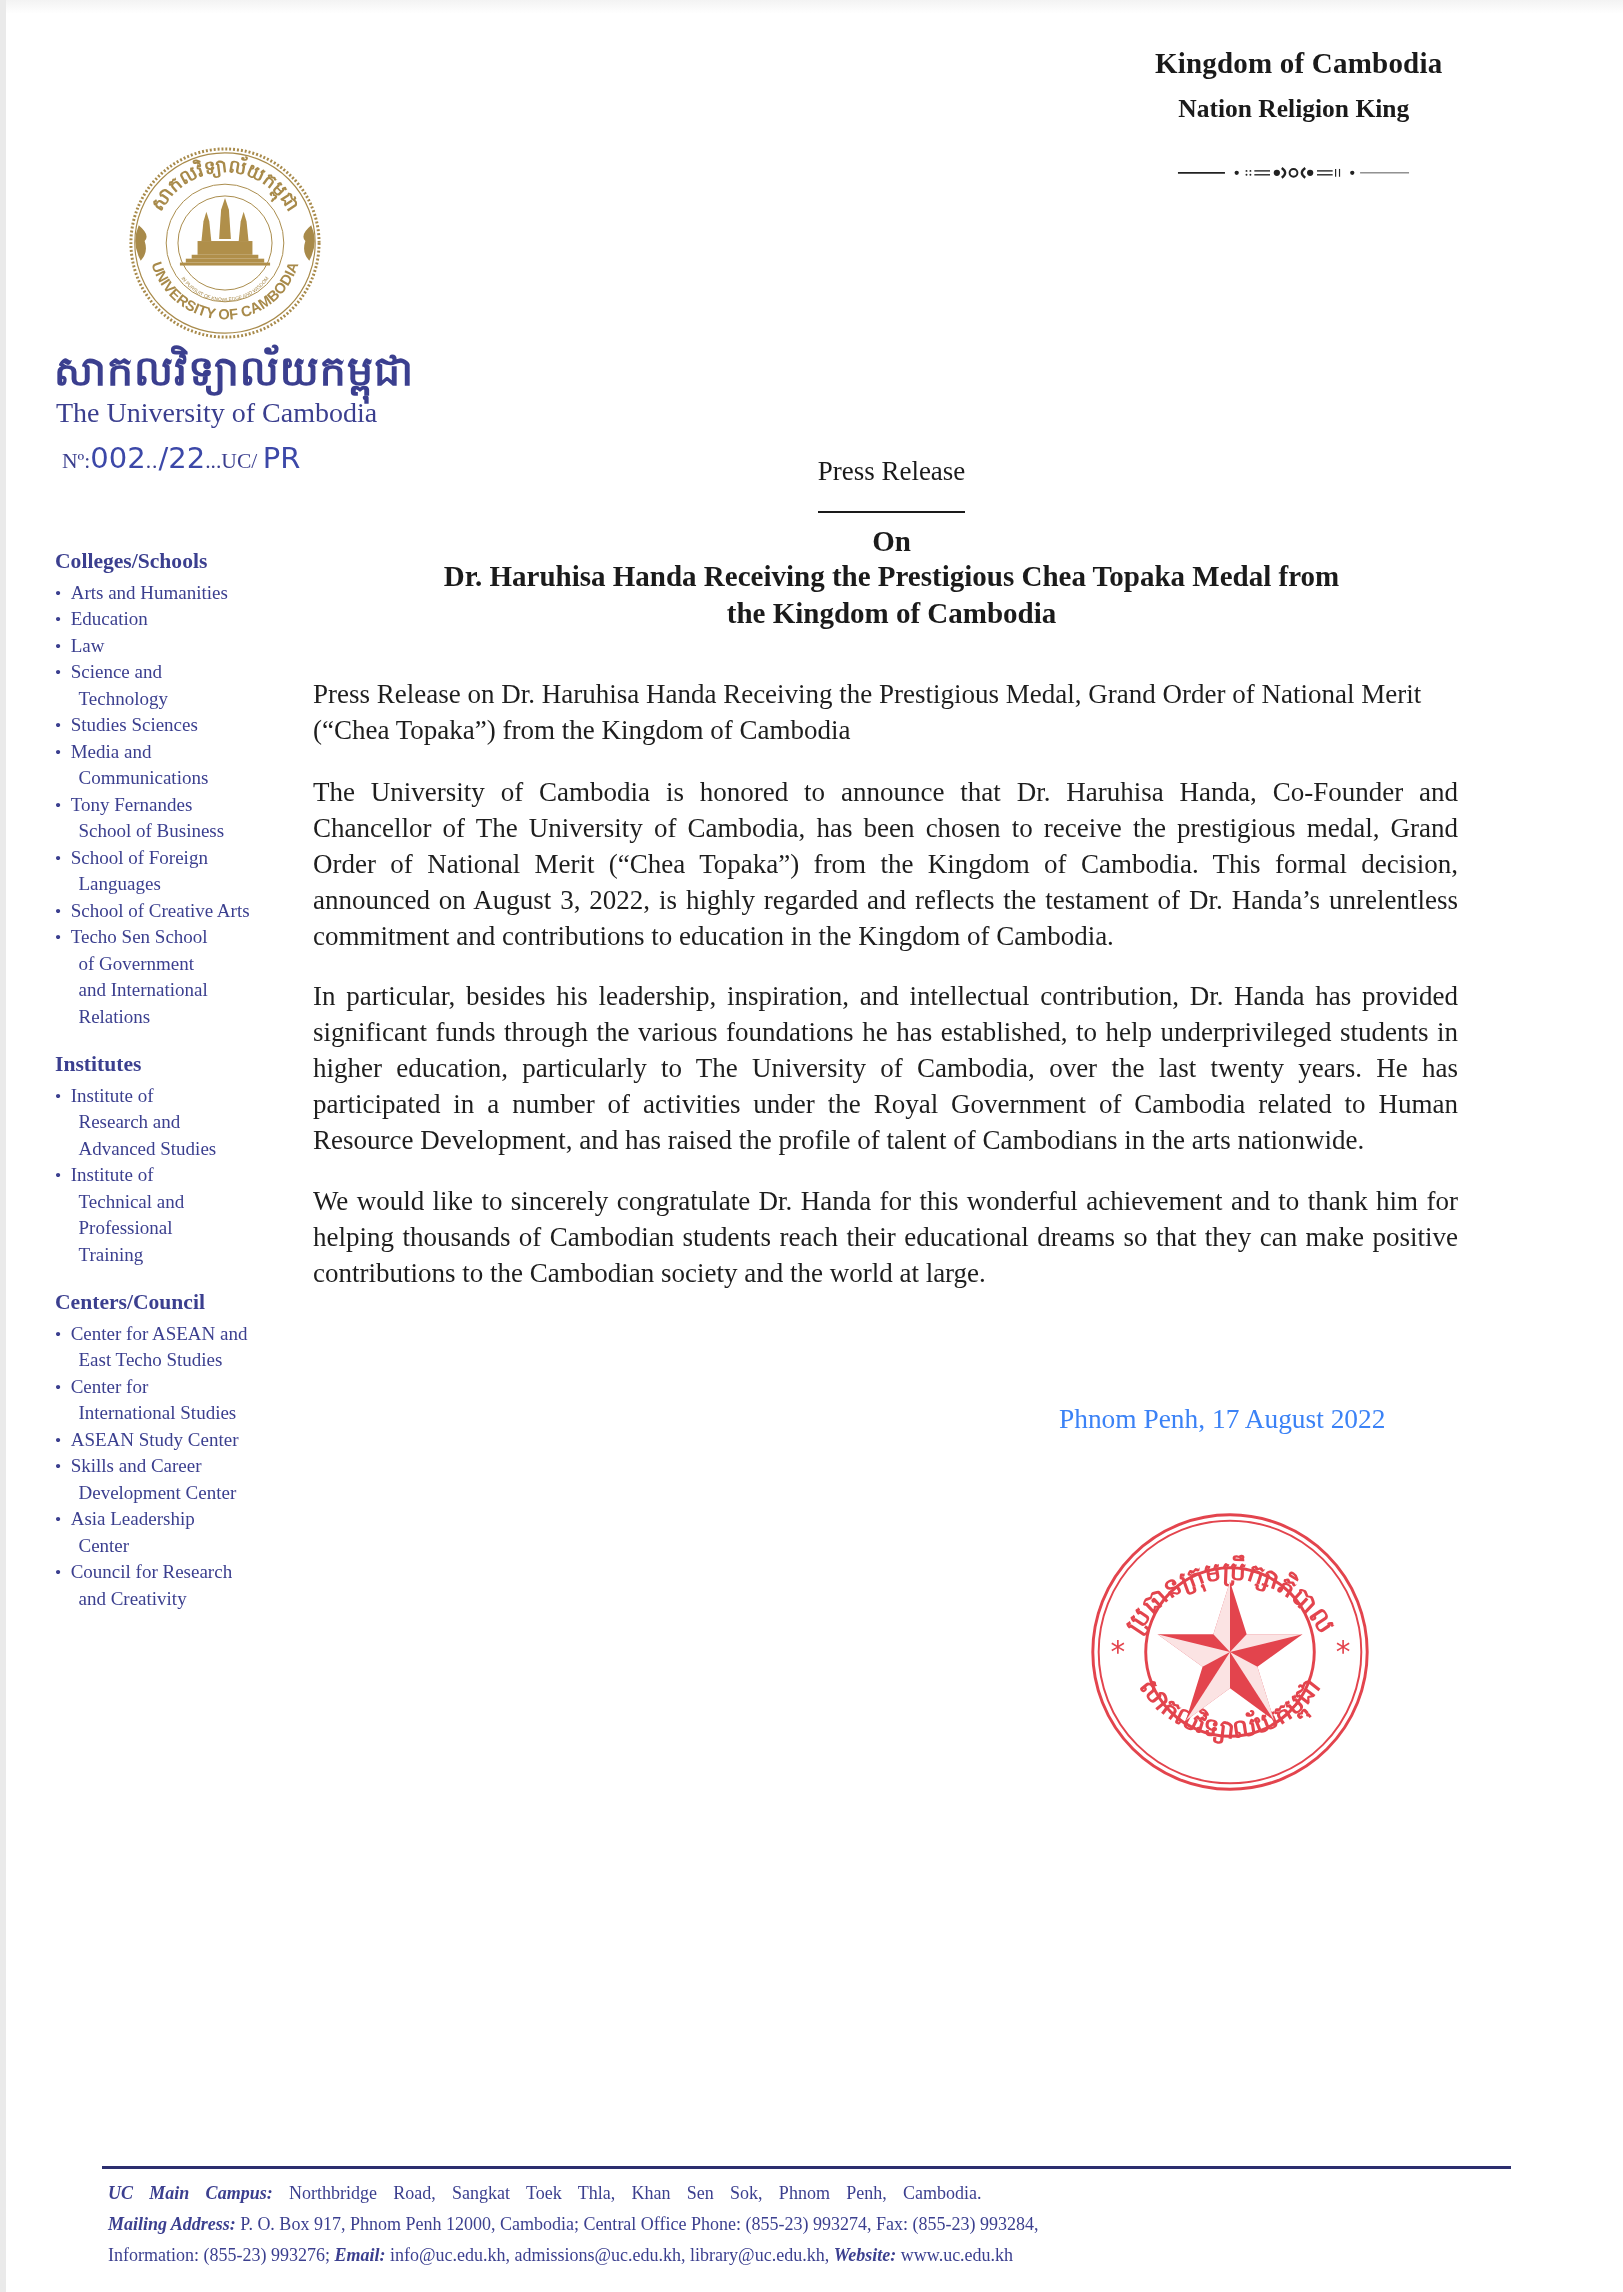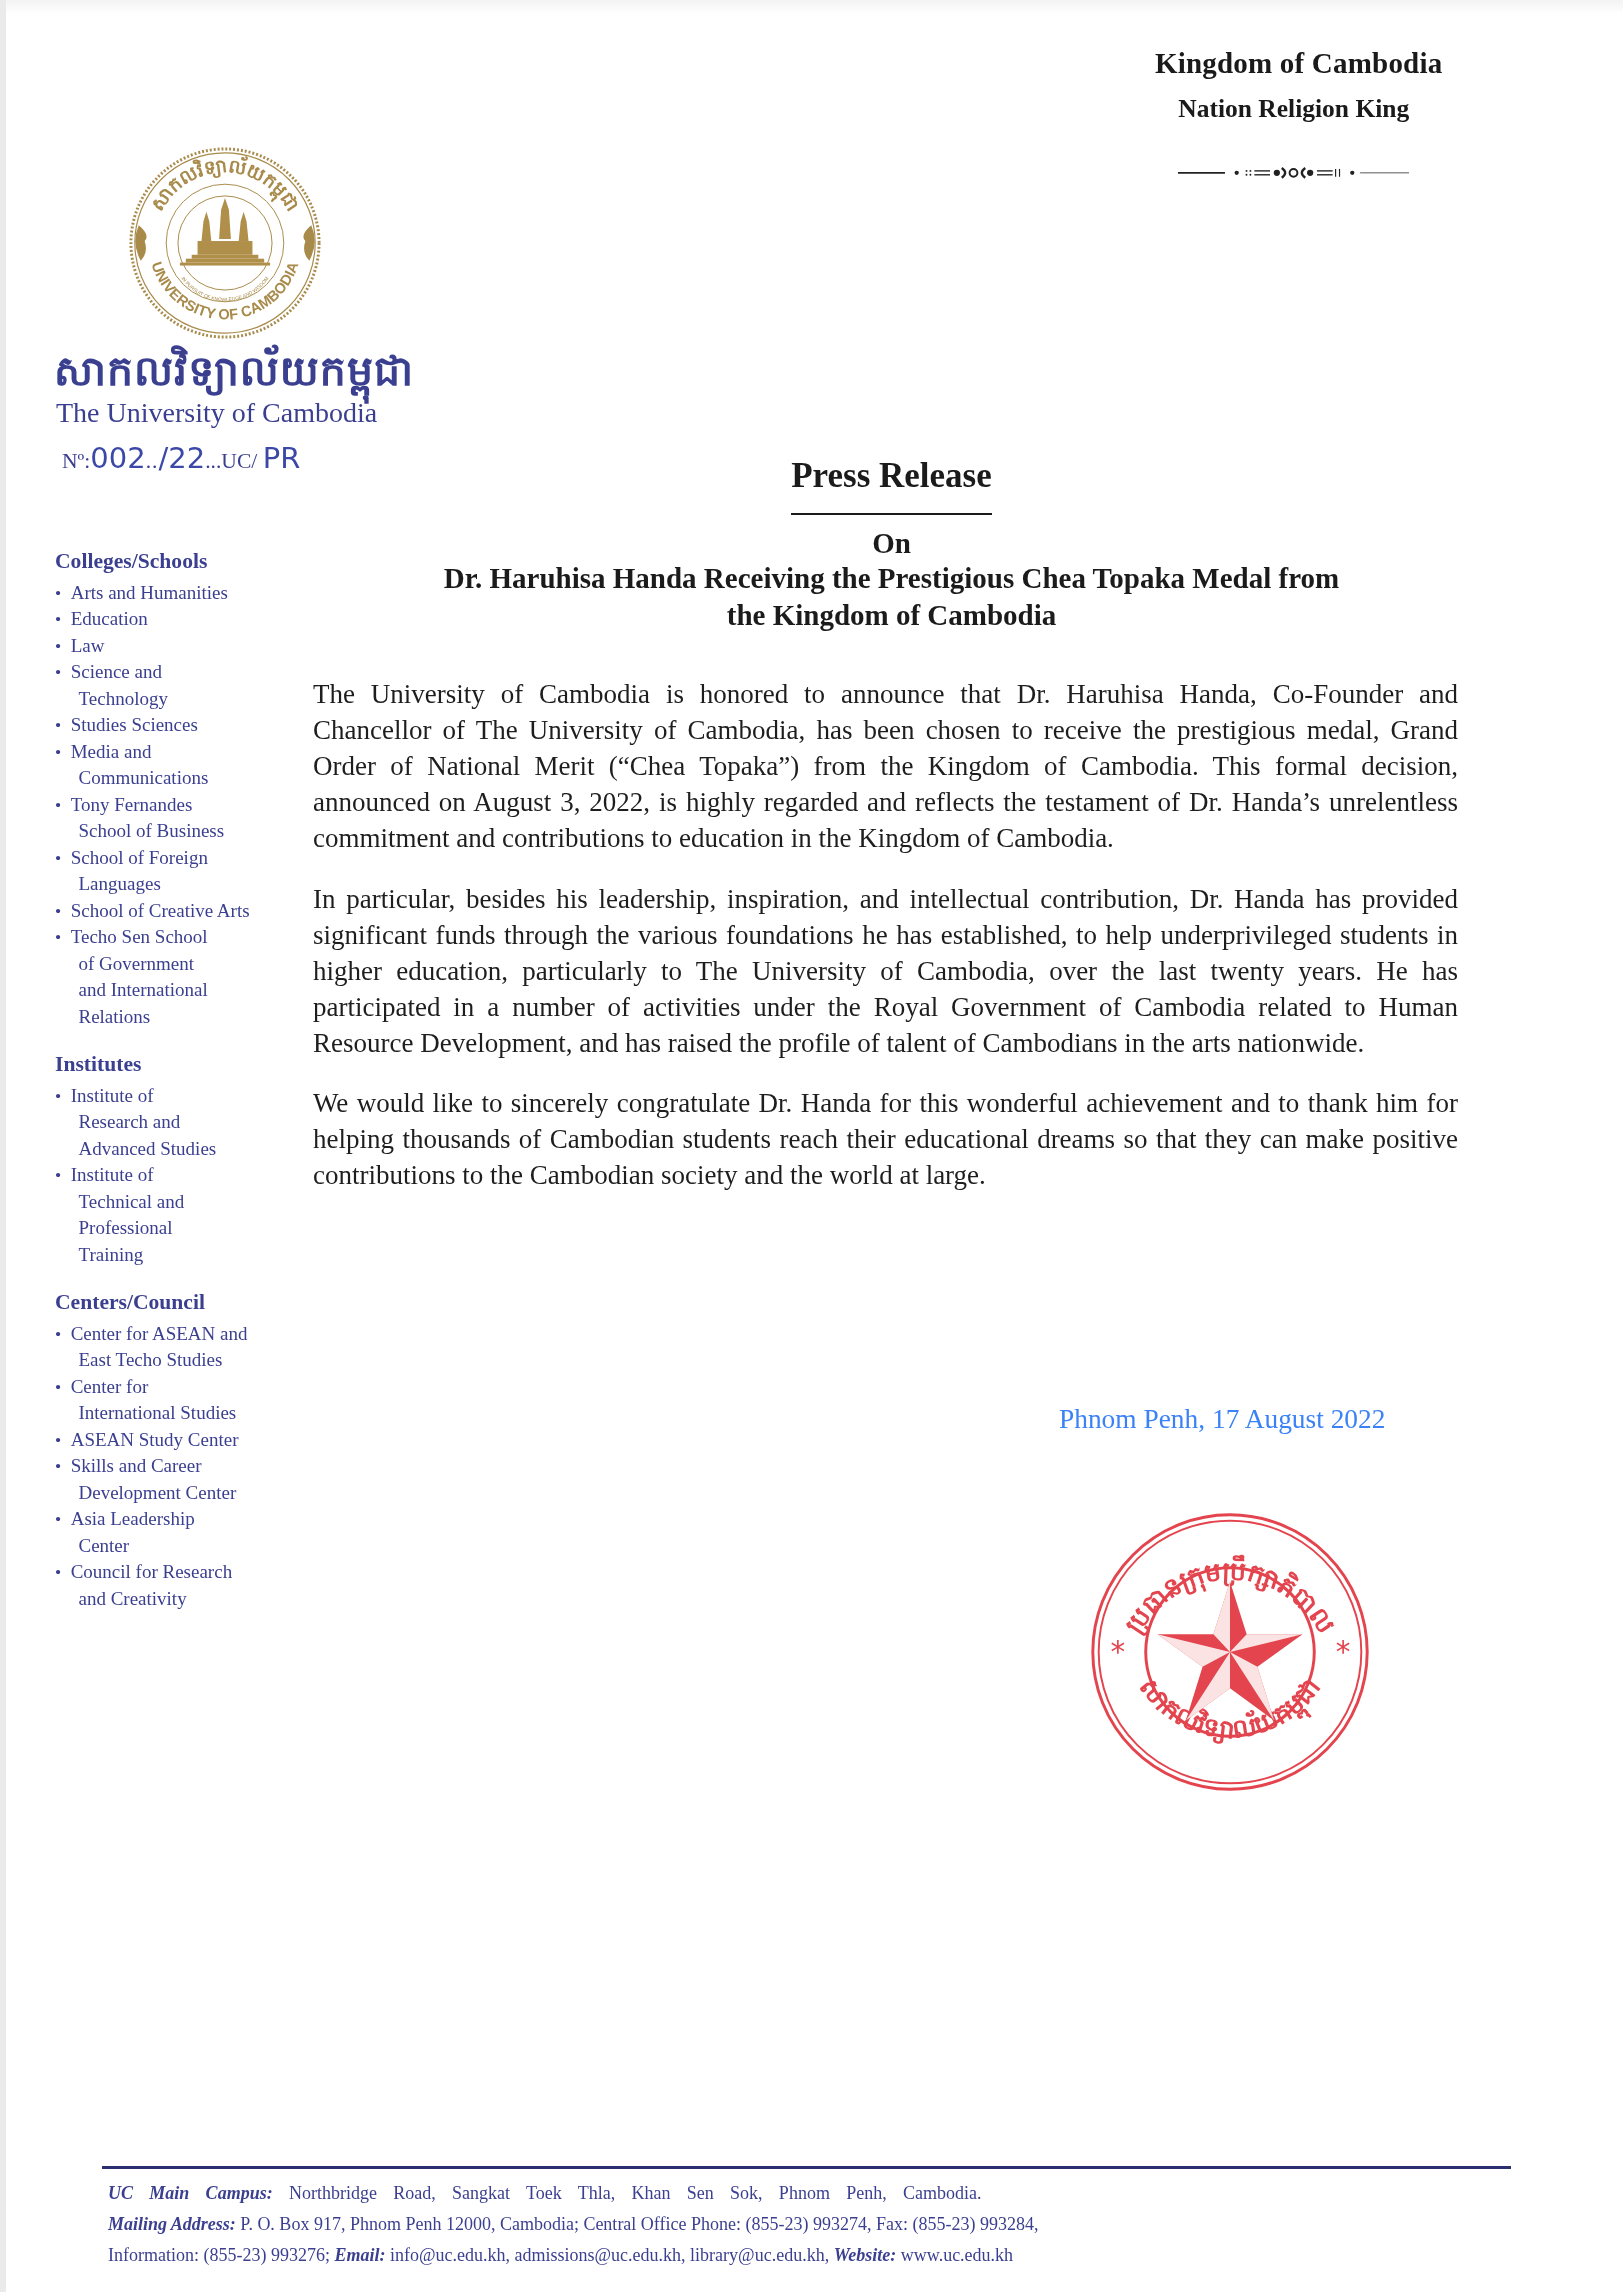--- a/index.html
+++ b/index.html
@@ -30,21 +30,21 @@
   .side-section { margin-bottom: 21.6px; }
   .side-heading { font-weight: bold; font-size: 21.6px; margin-bottom: 5.9px; }
   .side-list { list-style: none; margin: 0; padding: 0; }
   .side-item { font-size: 19px; line-height: 26.5px; padding-left: 15.7px; position: relative; }
   .side-item::before { content: "•"; position: absolute; left: 0; top: 0; font-size: 17.6px; }
   .side-item span { display: block; }
   .side-item span + span { padding-left: 7.8px; }
 
   
   .title-block { position: absolute; left: 323px; top: 456px; width: 1137px; text-align: center; }
-  .pr-label { font-weight: bold; font-size: 35px; display: inline-block; padding-bottom: 17px; border-bottom: 2.9px solid #1a1a1a; }
+  .pr-label { font-weight: normal; font-size: 27px; display: inline-block; padding-bottom: 24px; border-bottom: 2.9px solid #1a1a1a; }
   .on-label { font-weight: bold; font-size: 29px; margin-top: 11.8px; }
   .main-title { font-weight: bold; font-size: 29px; line-height: 37px; }
 
   
   .body-text { position: absolute; left: 313px; top: 676px; width: 1145px; font-size: 27px; line-height: 36px; color: #1e1e1e; }
   .body-text p { margin: 0 0 24.5px 0; text-align: justify; }
   .body-text p.intro { text-align: left; margin-bottom: 25.5px; }
 
   .place-date { position: absolute; left: 1059px; top: 1404px; font-size: 27.4px; color: #3b82f6; z-index: 2; }
 
@@ -221,20 +221,21 @@
 <div class="title-block">
   <div><span class="pr-label">Press Release</span></div>
   <div class="on-label">On</div>
   <div class="main-title">
     <div>Dr. Haruhisa Handa Receiving the Prestigious Chea Topaka Medal from</div>
     <div>the Kingdom of Cambodia</div>
   </div>
 </div>
 
 <div class="body-text">
+  <p class="intro">Press Release on Dr. Haruhisa Handa Receiving the Prestigious Medal, Grand Order of National Merit (“Chea Topaka”) from the Kingdom of Cambodia</p>
   <p>The University of Cambodia is honored to announce that Dr. Haruhisa Handa, Co-Founder and Chancellor of The University of Cambodia, has been chosen to receive the prestigious medal, Grand Order of National Merit (“Chea Topaka”) from the Kingdom of Cambodia. This formal decision, announced on August 3, 2022, is highly regarded and reflects the testament of Dr. Handa’s unrelentless commitment and contributions to education in the Kingdom of Cambodia.</p>
   <p>In particular, besides his leadership, inspiration, and intellectual contribution, Dr. Handa has provided significant funds through the various foundations he has established, to help underprivileged students in higher education, particularly to The University of Cambodia, over the last twenty years. He has participated in a number of activities under the Royal Government of Cambodia related to Human Resource Development, and has raised the profile of talent of Cambodians in the arts nationwide.</p>
   <p>We would like to sincerely congratulate Dr. Handa for this wonderful achievement and to thank him for helping thousands of Cambodian students reach their educational dreams so that they can make positive contributions to the Cambodian society and the world at large.</p>
 </div>
 
 <div class="place-date">Phnom Penh, 17 August 2022</div>
 
 <svg class="stamp" viewBox="0 0 300 300">
   <defs>
     <path id="stTop" d="M 48 160 A 104 104 0 0 1 252 160"></path>

